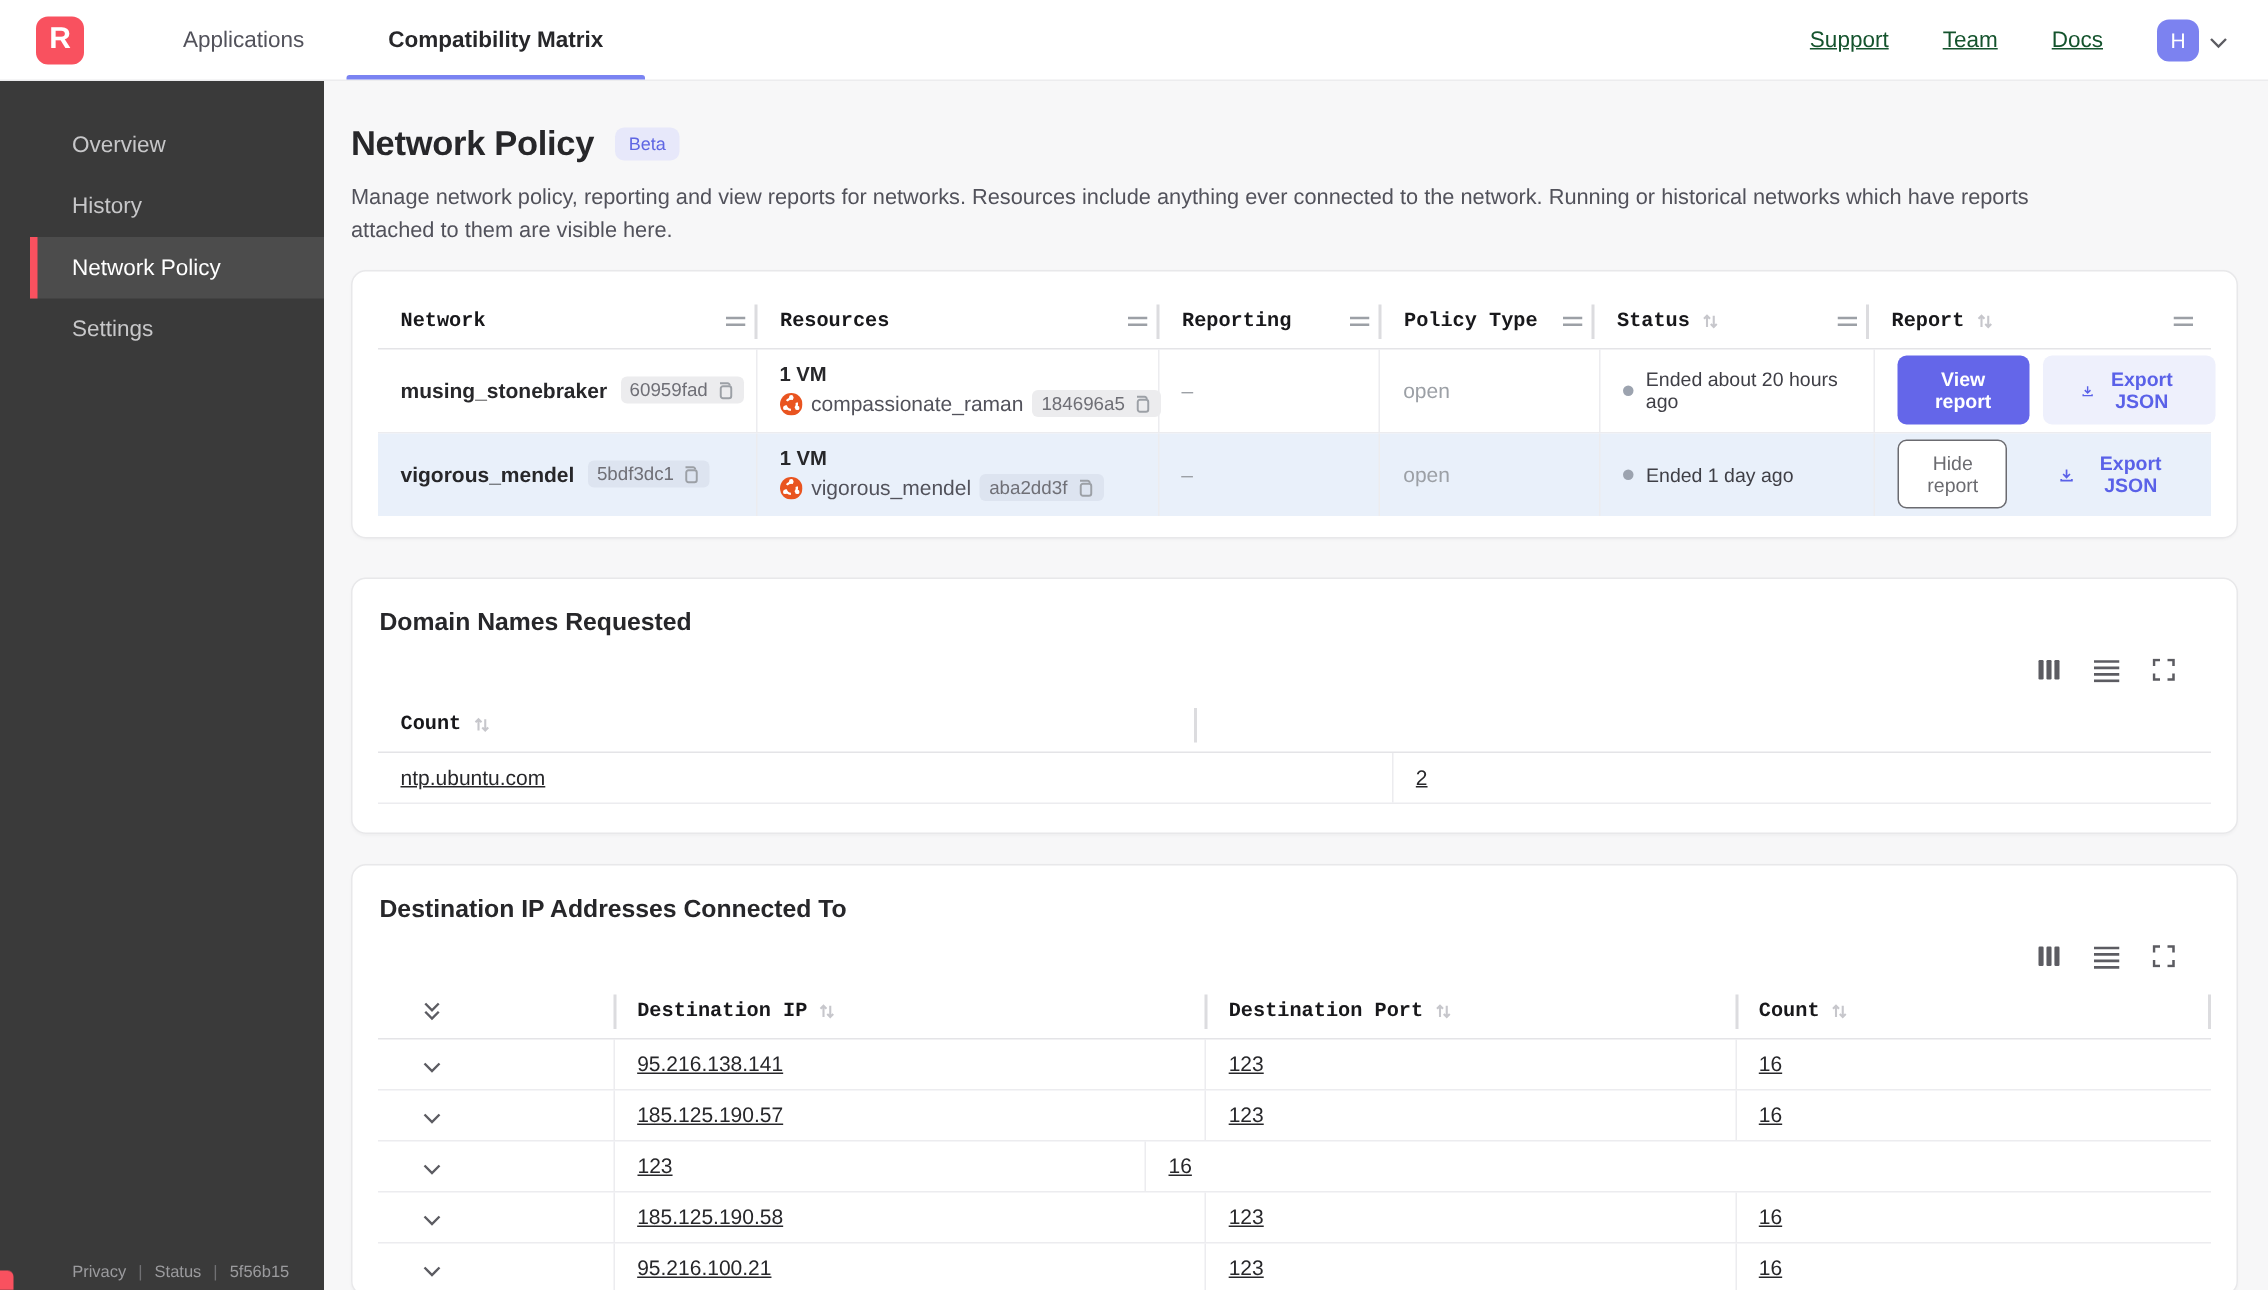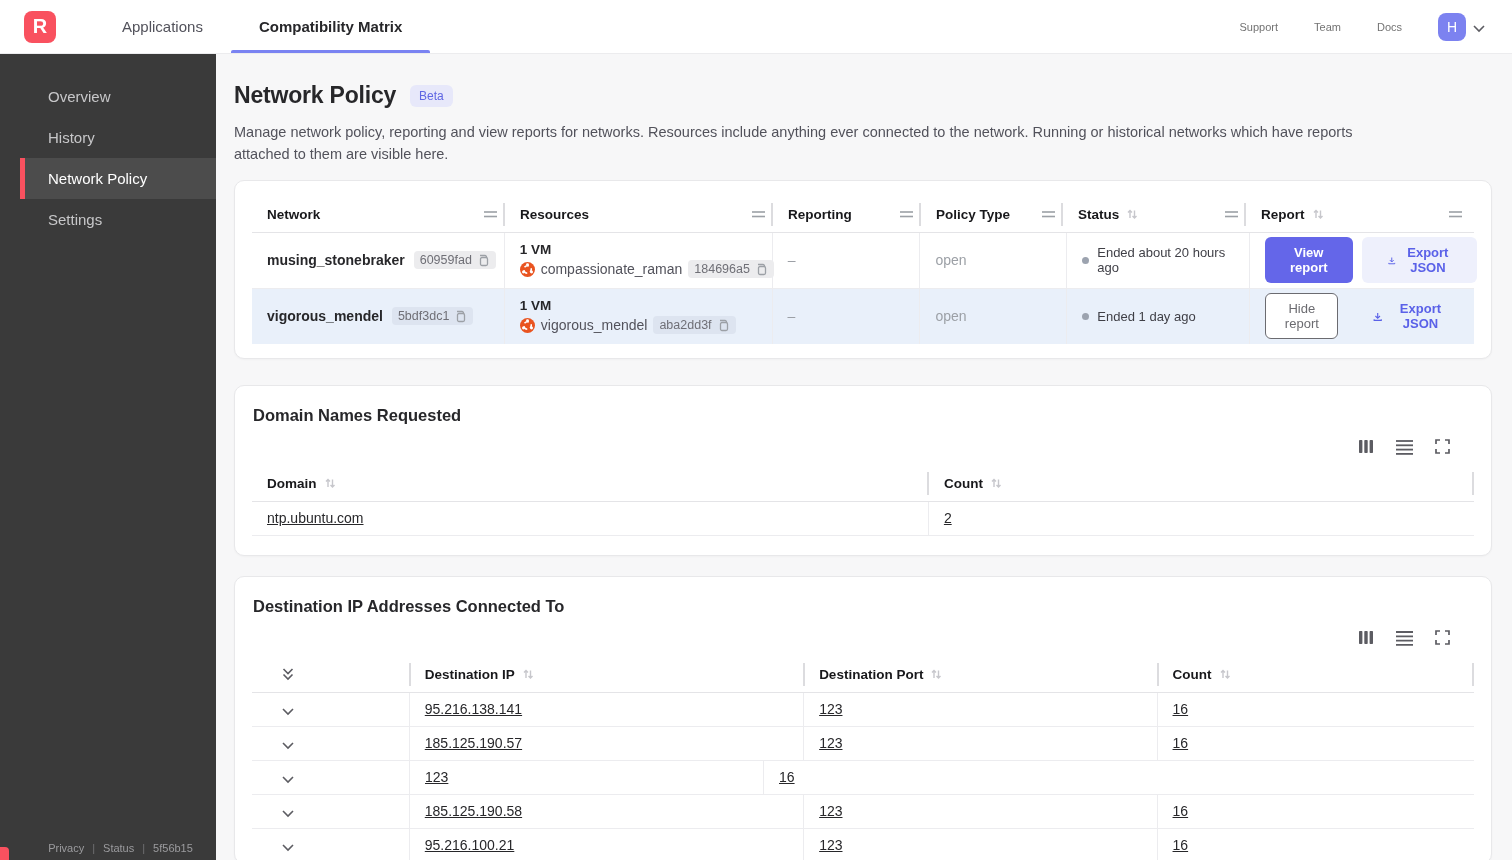--- a/index.html
+++ b/index.html
@@ -6,21 +6,21 @@
   html,body { width:1512px; height:860px; overflow:hidden; font-family:"Liberation Sans", sans-serif; background:#f7f7f8; }
 
   
   .navbar { position:fixed; top:0; left:0; right:0; height:54px; background:#fff; border-bottom:1px solid #ececee; display:flex; align-items:center; z-index:30; }
   .logo { width:32px; height:32px; margin-left:24px; background:#f9515f; border-radius:8px; color:#fff; font-weight:bold; font-size:20px; display:flex; align-items:center; justify-content:center; }
   .nav-tabs { display:flex; height:100%; margin-left:38px; }
   .nav-tab { position:relative; display:flex; align-items:center; padding:0 28px 0 28px; font-size:15px; color:#52525b; cursor:pointer; }
   .nav-tab.active { color:#27272a; font-weight:bold; }
   .nav-tab.active::after { content:""; position:absolute; left:0; right:0; bottom:0; height:3px; background:#7a83f2; border-radius:2px 2px 0 0; }
   .nav-right { margin-left:auto; display:flex; align-items:center; gap:36px; padding-right:26px; }
-  .nav-link { font-size:11px; color:#737373; cursor:pointer; }
+  .nav-link { font-size:15px; color:#14532d; cursor:pointer;text-decoration:underline; }
   .avatar-wrap { display:flex; align-items:center; gap:6px; cursor:pointer; }
   .avatar { width:28px; height:28px; border-radius:8px; background:#7c82f0; color:#fff; font-size:14px; display:flex; align-items:center; justify-content:center; }
 
   
   .sidebar { position:fixed; top:54px; left:0; bottom:0; width:216px; background:#3a3a3a; z-index:20;padding-left:20px; }
   .side-items { padding-top:22px; }
   .side-item { position:relative; height:41px; display:flex; align-items:center; padding-left:28px; font-size:15px; color:#c7c7c9; cursor:pointer; }
   .side-item.active { background:#4c4c4c; color:#fff; }
   .side-item.active::before { content:""; position:absolute; left:0; top:0; bottom:0; width:5px; background:#f9515f; }
   .side-footer { position:absolute; bottom:6px; left:0; right:0; display:flex; justify-content:center; align-items:center; gap:8px; font-size:11px; color:#9b9b9e;margin-left:25px; }
@@ -40,21 +40,21 @@
   .card-1 { margin-top:14px; padding:16px 17px 14px 17px; }
   .card-2 { margin-top:26px; padding:20px 17px 19px 17px; }
   .card-3 { margin-top:20px; padding:20px 17px 0 17px; height:288px; overflow:hidden; }
   .card-title { font-size:16.5px; font-weight:bold; color:#27272a; padding-left:1px; }
   .card-tools { display:flex; justify-content:flex-end; gap:22px; margin-top:14px; padding-right:24px; }
   .tool-btn { cursor:pointer; display:flex; align-items:center; }
 
   
   .tbl { width:100%; }
   .t-head { display:flex; align-items:center; border-bottom:1px solid #e4e4e7; }
-  .t-hcell { display:flex; align-items:center; font-size:13.5px; font-weight:bold; color:#18181b; padding:10px 0 10px 15px; position:relative; }
+  .t-hcell { display:flex; align-items:center; font-size:13.5px; font-weight:bold; color:#18181b; padding:10px 0 10px 15px; position:relative;font-family:Liberation Mono, monospace; }
   .t-hcell .grip { margin-left:auto; margin-right:8px; }
   .t-hcell .vline { position:absolute; right:0; top:6px; bottom:6px; width:2px; background:#dcdcdf; }
   .sort { margin-left:7px; display:flex; }
 
   
   .nt-row { display:flex; border-bottom:1px solid #ececef; }
   .nt-row:last-child { border-bottom:none; }
   .nt-row.hl { background:#e9f0fa; }
   .nt-cell { padding:0 0 0 15px; display:flex; align-items:center; min-height:55px; border-right:1px solid #ececef; }
   .nt-cell:last-child { border-right:none; }
@@ -345,27 +345,20 @@
           </svg>
         </span>
       <span class="tool-btn">
           <svg width="15" height="15" viewBox="0 0 15 15">
             <use href="#i-expand"></use>
           </svg>
         </span>
     </div>
     <div class="tbl" style="margin-top:11px;">
       <div class="t-head">
-        <div class="t-hcell dom-c1">
-          <span>Domain</span>
-          <svg class="sort" width="13" height="12" viewBox="0 0 13 12">
-              <use href="#i-sort"></use>
-            </svg>
-          <span class="vline"></span>
-        </div>
         <div class="t-hcell dom-c2">
           <span>Count</span>
           <svg class="sort" width="13" height="12" viewBox="0 0 13 12">
               <use href="#i-sort"></use>
             </svg>
           <span class="vline"></span>
         </div>
       </div>
       <div class="s-row">
         <div class="s-cell dom-c1">ntp.ubuntu.com</div>

